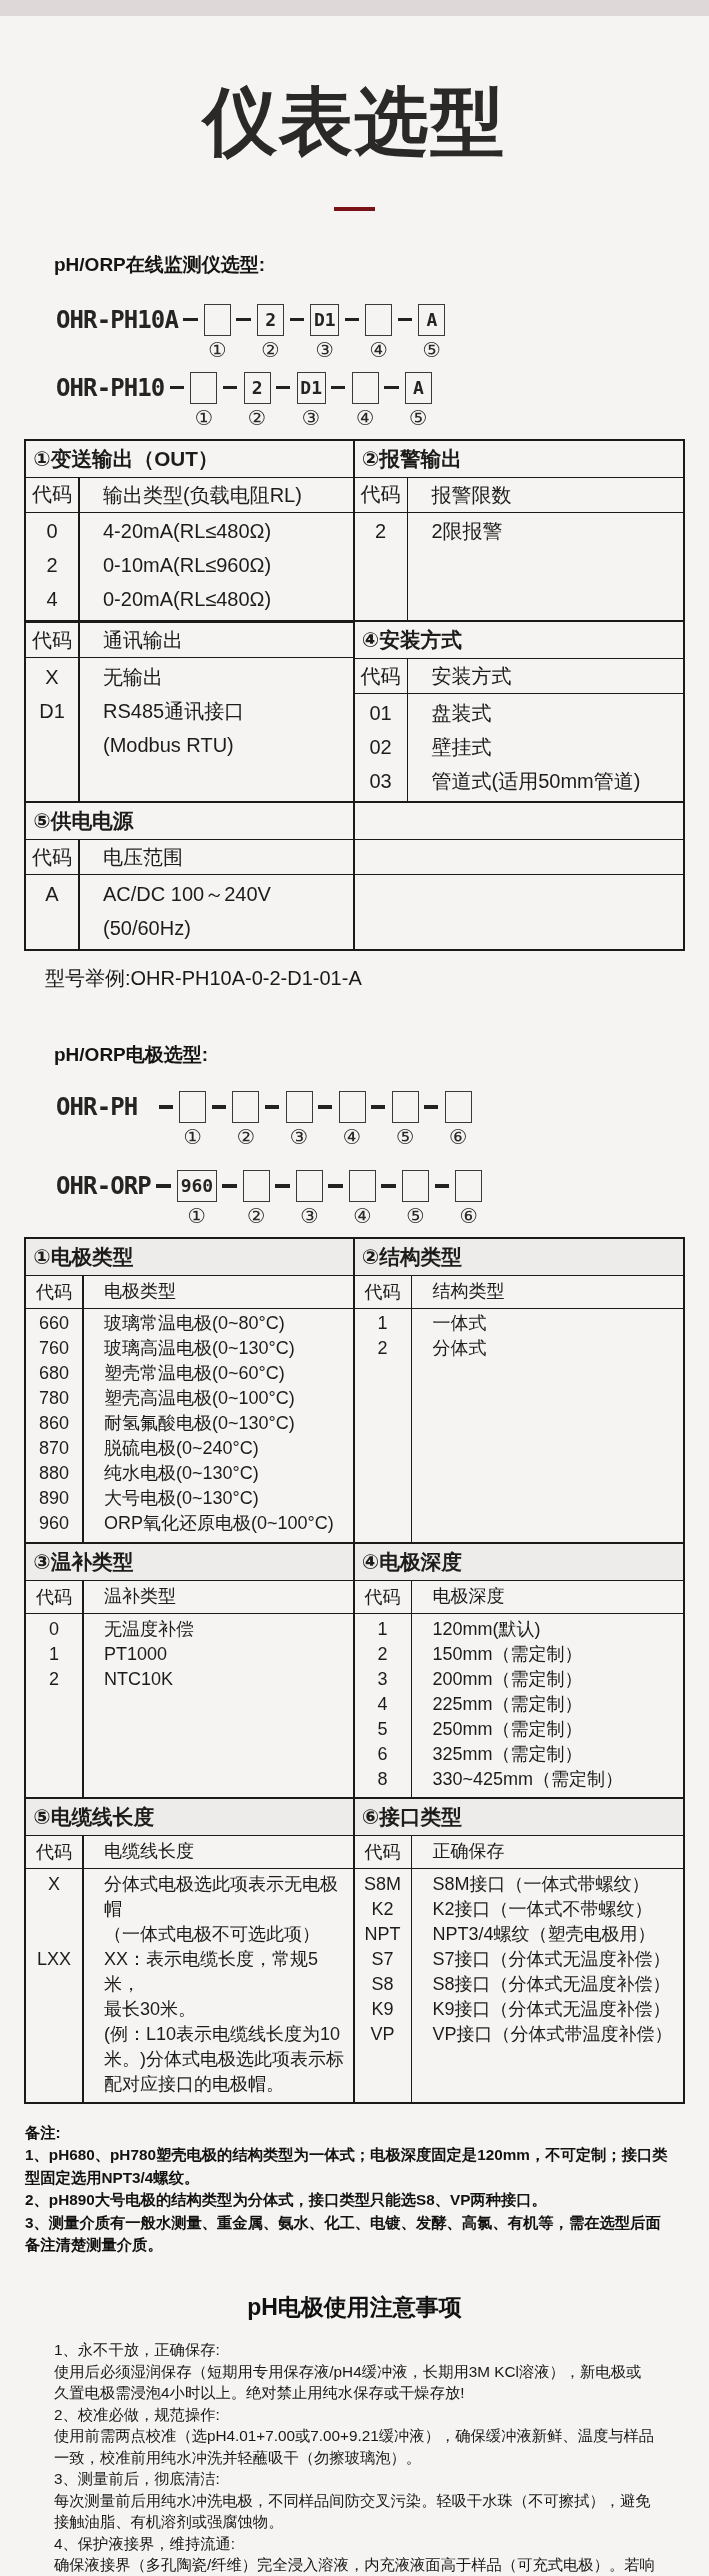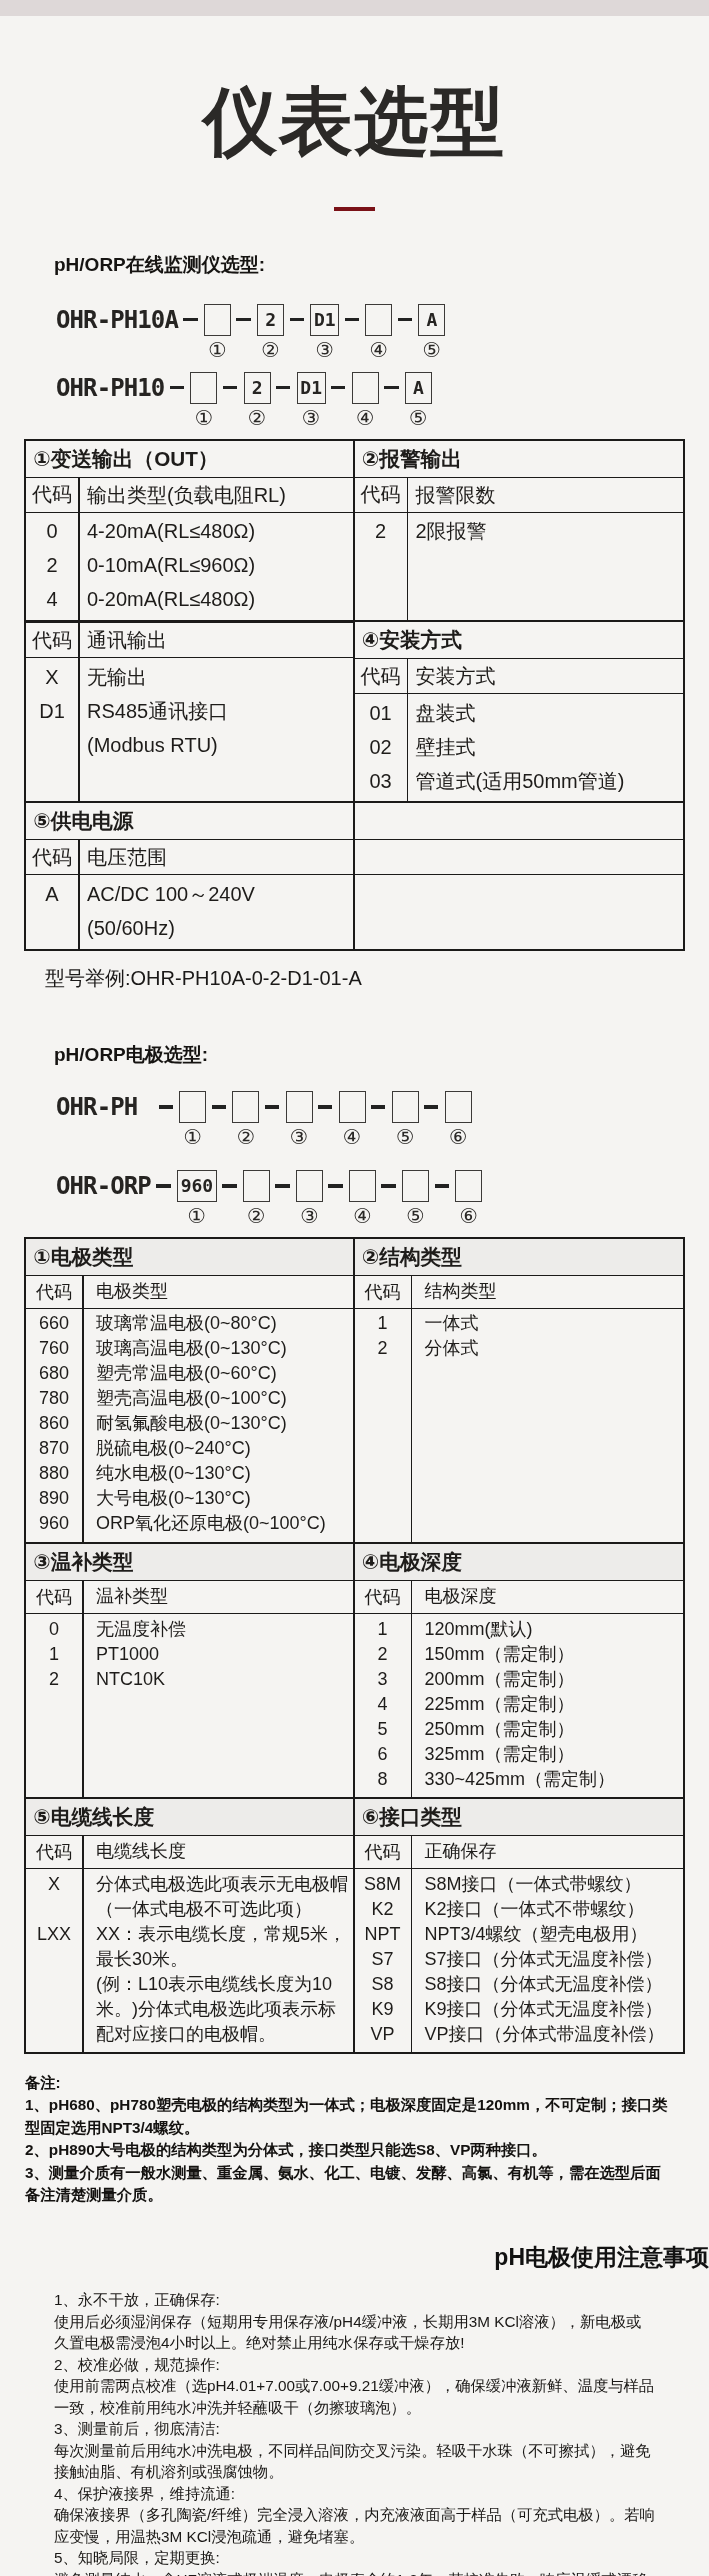--- a/index.html
+++ b/index.html
@@ -51,34 +51,34 @@
   .t-row{display:flex;}
   .codec{flex:0 0 auto;text-align:center;}
   .lbl{white-space:pre-line;}
   
   .t1 .t-title{height:36px;font-size:20.7px;}
   .t1 .t-colhead{height:36px;font-size:20px;}
   .t1 .t-body{padding:1.8px 0 3.6px;font-size:20px;}
   .t1 .t-row,.t1 .lbl{line-height:34px;}
   .t1 .codec{width:52px;}
   .t1 .vline{left:52px;}
-  .t1 .lbl{padding-left:9px;}
+  .t1 .lbl{padding-left:25px;}
   
   .t2 .t-title{height:36px;font-size:20.7px;background:#edecea;}
   .t2 .t-colhead{height:34px;font-size:18px;}
   .t2 .t-body{padding:2.7px 0 5.4px;font-size:18px;}
   .t2 .t-row,.t2 .lbl{line-height:25px;}
   .t2 .codec{width:56px;}
   .t2 .vline{left:56px;}
-  .t2 .lbl{padding-left:14px;}
+  .t2 .lbl{padding-left:22px;}
   .example-line{margin:14.4px 0 0 45px;font-size:20px;color:#1b1918;}
   
   .remark{margin:18px 23px 0 25px;width:650px;font-size:15.3px;font-weight:bold;line-height:22.4px;color:#141210;}
   .remark-line{white-space:pre-line;}
-  .usage-heading{margin:36px 0 16px;text-align:right;font-size:23px;font-weight:bold;color:#111;}
+  .usage-heading{margin:36px 0 16px;text-align:center;font-size:23px;font-weight:bold;color:#111;}
   .usage{margin:12.6px 54px 0 54px;font-size:15.3px;line-height:21.5px;color:#1a1816;}
   .usage-item .u-title{white-space:pre-line;}
   .usage-item .u-body{white-space:pre-line;}
 </style>
 </head>
 <body>
 
 <div class="topbar"></div>
 
 <h1 class="page-title">仪表选型</h1>

